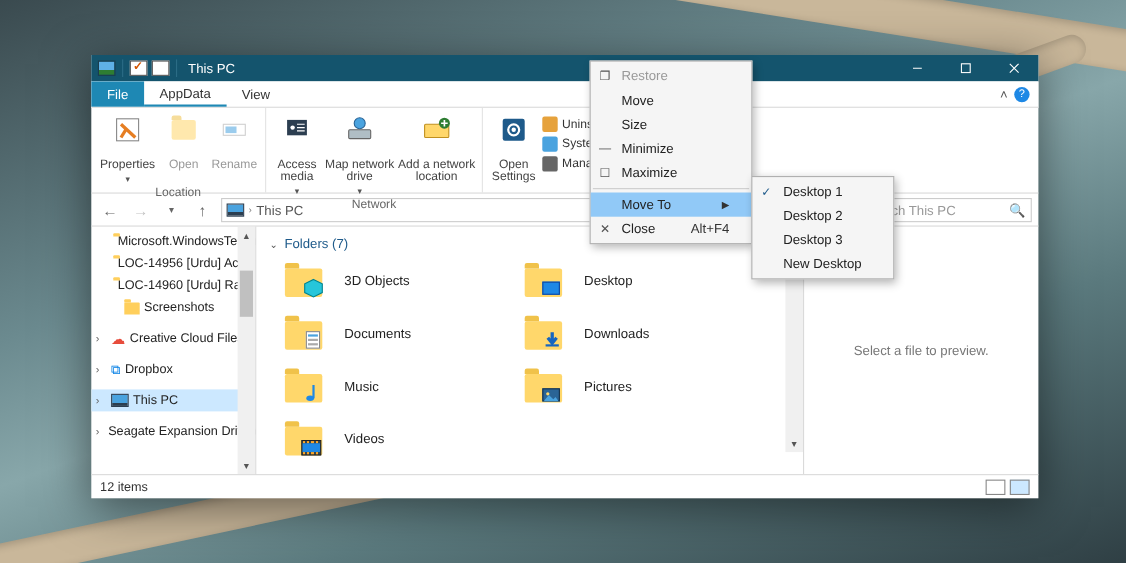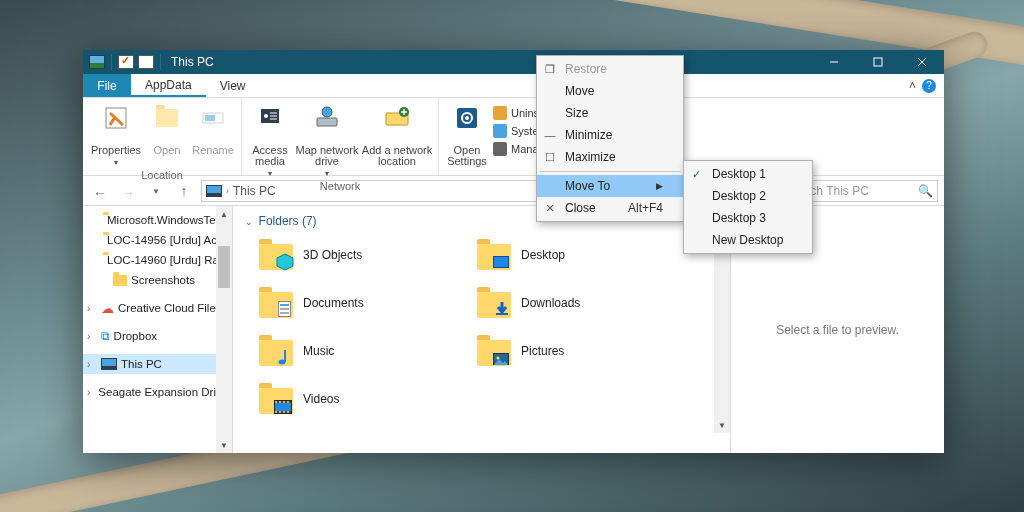--- a/index.html
+++ b/index.html
@@ -67,21 +67,21 @@
   .ti .exp { width:10px; font-size:10px; color:#666; margin-left:-12px;}
   .fo { width:14px; height:11px; background:#ffcf5c; border-radius:1px 1px 0 0; position:relative;}
   .fo::before { content:""; position:absolute; width:6px; height:3px; background:#ffcf5c; top:-3px; left:0; border-radius:1px 1px 0 0;}
   .pin { font-size:10px; color:#444; margin-left:auto; margin-right:20px;}
 
   .content { flex:1; display:flex; flex-direction:column; position:relative;}
   .c-inner { flex:1; padding:8px 8px 0 8px; overflow:hidden;}
   .sect-hdr { font-size:12px; color:#1e5a8a; display:flex; align-items:center; gap:6px; margin:0 0 10px 4px;}
   .sect-hdr .chev { font-size:9px; color:#555; transform: translateY(1px);}
   .grid { display:grid; grid-template-columns: repeat(2, 210px); gap: 14px 8px; padding-left:18px;}
-  .item { display:flex; align-items:center; gap:10px; height:34px;}
+  .item { display:flex; align-items:center; gap:20px; height:34px;}
   .item .big-ic { width:34px; height:30px; position:relative;}
   .folder-big { width:34px; height:26px; background:#ffd76b; border-radius:2px; position:absolute; bottom:0;}
   .folder-big::before { content:""; position:absolute; width:13px; height:5px; background:#f0c24a; top:-5px; left:0; border-radius:2px 2px 0 0;}
   .item .nm { font-size:12px; color:#222;}
   .c-scroll { position:absolute; right:0; top:0; bottom:20px; width:16px; background:#f0f0f0; display:flex; flex-direction:column; justify-content:space-between; align-items:center;}
   .c-scroll .btn { height:16px; width:100%; display:flex; align-items:center; justify-content:center; font-size:8px; color:#555;}
 
   .preview { width:214px; border-left:1px solid #dadada; display:flex; align-items:center; justify-content:center; color:#777; font-size:12px;}
 
   .status { height:22px; border-top:1px solid #dadada; display:flex; align-items:center; padding:0 8px; font-size:11.5px; color:#333;}
@@ -402,20 +402,26 @@
         <div class="btn">▲</div>
         <div class="btn">▼</div>
       </div>
     </div>
 
     <div class="preview">
       <span>Select a file to preview.</span>
     </div>
   </div>
 
+  <div class="status">
+    <span>12 items</span>
+    <div class="sp"></div>
+    <div class="view-tg"></div>
+    <div class="view-tg active"></div>
+  </div>
 </div>
 
 <div class="menu menu1">
   <div class="mi dis">
       <span class="mic">❐</span>
       <span>Restore</span>
     </div>
   <div class="mi">
       <span>Move</span>
     </div>

